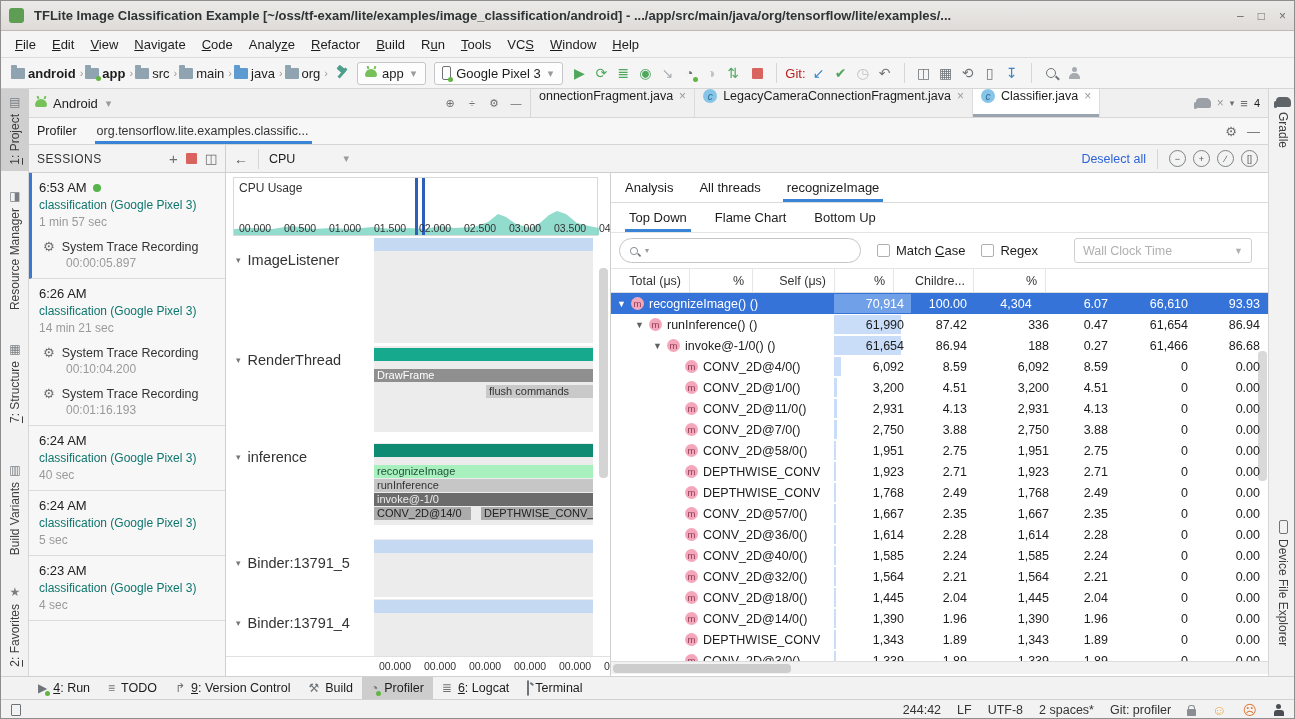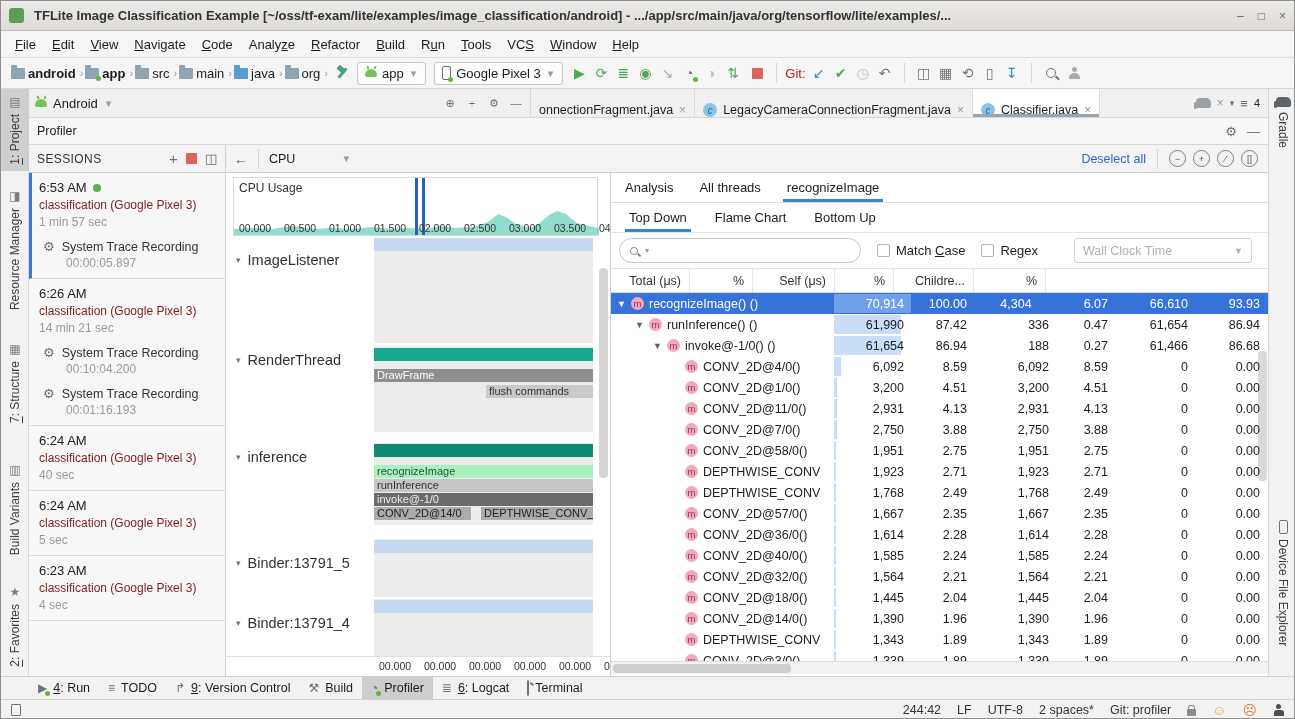--- a/index.html
+++ b/index.html
@@ -51,21 +51,21 @@
   .lens { width:10px; height:10px; border:1.7px solid #6f7478; border-radius:50%; position:relative; display:inline-block; }
   .lens:after { content:""; position:absolute; left:8px; top:8px; width:5px; height:1.7px; background:#6f7478; transform:rotate(45deg); }
   .person { width:12px; height:12px; position:relative; display:inline-block; }
   .person:before { content:""; position:absolute; left:3.5px; top:0; width:5px; height:5px; border-radius:50%; background:#a7abaf; }
   .person:after { content:""; position:absolute; left:0.5px; top:6px; width:11px; height:6px; border-radius:5px 5px 0 0; background:#a7abaf; }
 
   
   #tabrow { left:28px; top:88px; width:1239px; height:29px; background:#f0f0f0; border-bottom:1px solid #d6d6d6; display:flex; align-items:stretch; }
   #projhead { display:flex; align-items:center; width:502px; padding:0 6px; gap:6px; border-right:1px solid #d6d6d6; }
   #projhead .sp { flex:1; }
-  .etab { display:flex; align-items:flex-end; gap:6px; padding:0 8px; border-right:1px solid #dcdcdc; position:relative; white-space:nowrap; font-size:12.5px; }
+  .etab { display:flex; align-items:flex-start; gap:6px; padding:0 8px; border-right:1px solid #dcdcdc; position:relative; white-space:nowrap; font-size:12.5px; }
   .etab.sel { background:#ffffff; }
   .etab.sel:after { content:""; position:absolute; left:0; right:0; bottom:0; height:3px; background:#9aa5af; }
   .cicon { width:14px; height:14px; border-radius:50%; background:#87c5e8; color:#2b6a94; font-size:10px; display:inline-flex; align-items:center; justify-content:center; font-style:italic; }
   .xbtn { color:#9a9a9a; font-size:12px; }
   .eleph { width:15px; height:10px; background:#9aa0a6; border-radius:4px 5px 2px 2px; position:relative; display:inline-block; }
   .eleph:after { content:""; position:absolute; left:-2px; top:4px; width:3px; height:7px; background:#9aa0a6; border-radius:2px; }
   .eleph.dark { background:#5f6468; } .eleph.dark:after { background:#5f6468; }
 
   
   #profhead { left:28px; top:117px; width:1239px; height:27px; background:#f7f7f7; border-bottom:1px solid #d6d6d6; display:flex; align-items:center; padding:0 8px; }
@@ -83,21 +83,21 @@
   #proftb .stage { font-size:12.5px; }
   .linkBlue { color:#2e64d8; font-size:12.5px; }
   .circ { width:17px; height:17px; border:1.4px solid #7d8286; border-radius:50%; display:inline-flex; align-items:center; justify-content:center; font-size:9px; color:#555; }
 
   
   #sessions { left:28px; top:172px; width:197px; height:503px; background:#f7f7f7; border-right:1px solid #cfcfcf; overflow:hidden; }
   .sessItem { border-bottom:1px solid #dcdcdc; padding:7px 8px 8px 10px; position:relative; }
   .sessItem.sel { border-left:3px solid #3b78d2; padding-left:7px; }
   .sessItem .time { font-size:13px; color:#222; display:flex; align-items:center; gap:6px; }
   .gdot { width:8px; height:8px; border-radius:50%; background:#55b54a; display:inline-block; }
-  .sessItem .dev { font-size:12px; color:#7f1d1d; margin-top:3px; }
+  .sessItem .dev { font-size:12px; color:#0f766e; margin-top:3px; }
   .sessItem .dur { font-size:12px; color:#9a9a9a; margin-top:3px; }
   .rec { margin-top:10px; }
   .rec .rl { display:flex; align-items:center; gap:7px; font-size:12.5px; color:#333; padding-left:4px; }
   .rec .rd { font-size:12px; color:#9a9a9a; padding-left:27px; margin-top:2px; }
   .gear { color:#6e6e6e; font-size:13px; }
 
   
   #timeline { left:225px; top:172px; width:385px; height:503px; background:#ffffff; border-right:1px solid #cfcfcf; overflow:hidden; }
   #cpuchart { position:absolute; left:7px; top:4px; width:365px; height:59px; border:1px solid #d9d9d9; background:#fff; }
   #cpuchart .cl { position:absolute; left:5px; top:3px; font-size:12px; color:#333; }
@@ -355,20 +355,21 @@
       <span class="eleph"></span>
       <span class="xbtn">×</span>
       <span style="font-size:9px;color:#6e6e6e">▾</span>
       <span style="color:#6e6e6e">≡</span>
       <span style="font-size:11px">4</span>
     </div>
   </div>
 
   <div id="profhead" class="abs">
     <span class="plabel">Profiler</span>
+    <span class="ptab">org.tensorflow.lite.examples.classific...</span>
     <span class="rt">
       <span>⚙</span>
       <span>—</span>
     </span>
   </div>
 
   <div id="proftb" class="abs">
     <div id="sessHead">
       <span class="t">SESSIONS</span>
       <span class="sp"></span>

